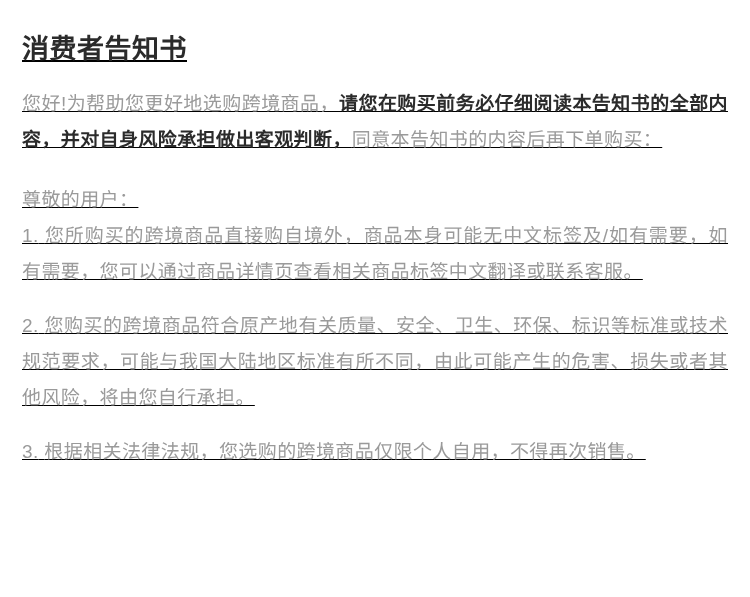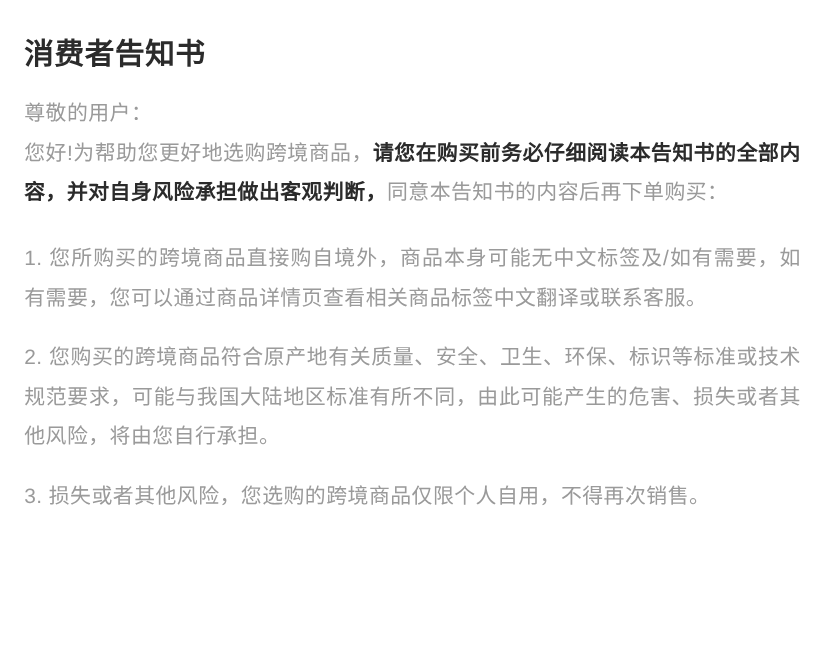--- a/index.html
+++ b/index.html
@@ -14,20 +14,21 @@
     overflow: hidden;
     font-family: "Liberation Sans", "DejaVu Sans", sans-serif;
     -webkit-font-smoothing: antialiased;
   }
   .page {
     box-sizing: border-box;
     width: 750px;
     height: 597px;
     padding: 24px 22px 0 22px;
     background: #ffffff;
+    text-decoration: underline;
   }
   .doc-title {
     font-size: 27px;
     line-height: 38px;
     font-weight: bold;
     color: #2b2b2b;
     letter-spacing: 0.5px;
     margin: 6px 0 18px 0;
   }
   .para {
@@ -52,23 +53,23 @@
     margin-bottom: 18px;
   }
 </style>
 </head>
 <body>
 
 <div class="page">
 
   <h1 class="doc-title">消费者告知书</h1>
 
+  <p class="para intro"><span>您好!为帮助您更好地选购跨境商品，</span><span class="strong">请您在购买前务必仔细阅读本告知书的全部内容，并对自身风险承担做出客观判断，</span><span>同意本告知书的内容后再下单购买：</span></p>
+
   <p class="para first-line">尊敬的用户：</p>
-
-  <p class="para intro"><span>您好!为帮助您更好地选购跨境商品，</span><span class="strong">请您在购买前务必仔细阅读本告知书的全部内容，并对自身风险承担做出客观判断，</span><span>同意本告知书的内容后再下单购买：</span></p>
 
   <p class="para item"><span>1.</span>&nbsp;<span>您所购买的跨境商品直接购自境外，商品本身可能无中文标签及/如有需要，如有需要，您可以通过商品详情页查看相关商品标签中文翻译或联系客服。</span></p>
 
   <p class="para item"><span>2.</span>&nbsp;<span>您购买的跨境商品符合原产地有关质量、安全、卫生、环保、标识等标准或技术规范要求，可能与我国大陆地区标准有所不同，由此可能产生的危害、损失或者其他风险，将由您自行承担。</span></p>
 
-  <p class="para item"><span>3.</span>&nbsp;<span>损失或者其他风险，您选购的跨境商品仅限个人自用，不得再次销售。</span></p>
+  <p class="para item"><span>3.</span>&nbsp;<span>根据相关法律法规，您选购的跨境商品仅限个人自用，不得再次销售。</span></p>
 
 </div>
 
 </body></html>

